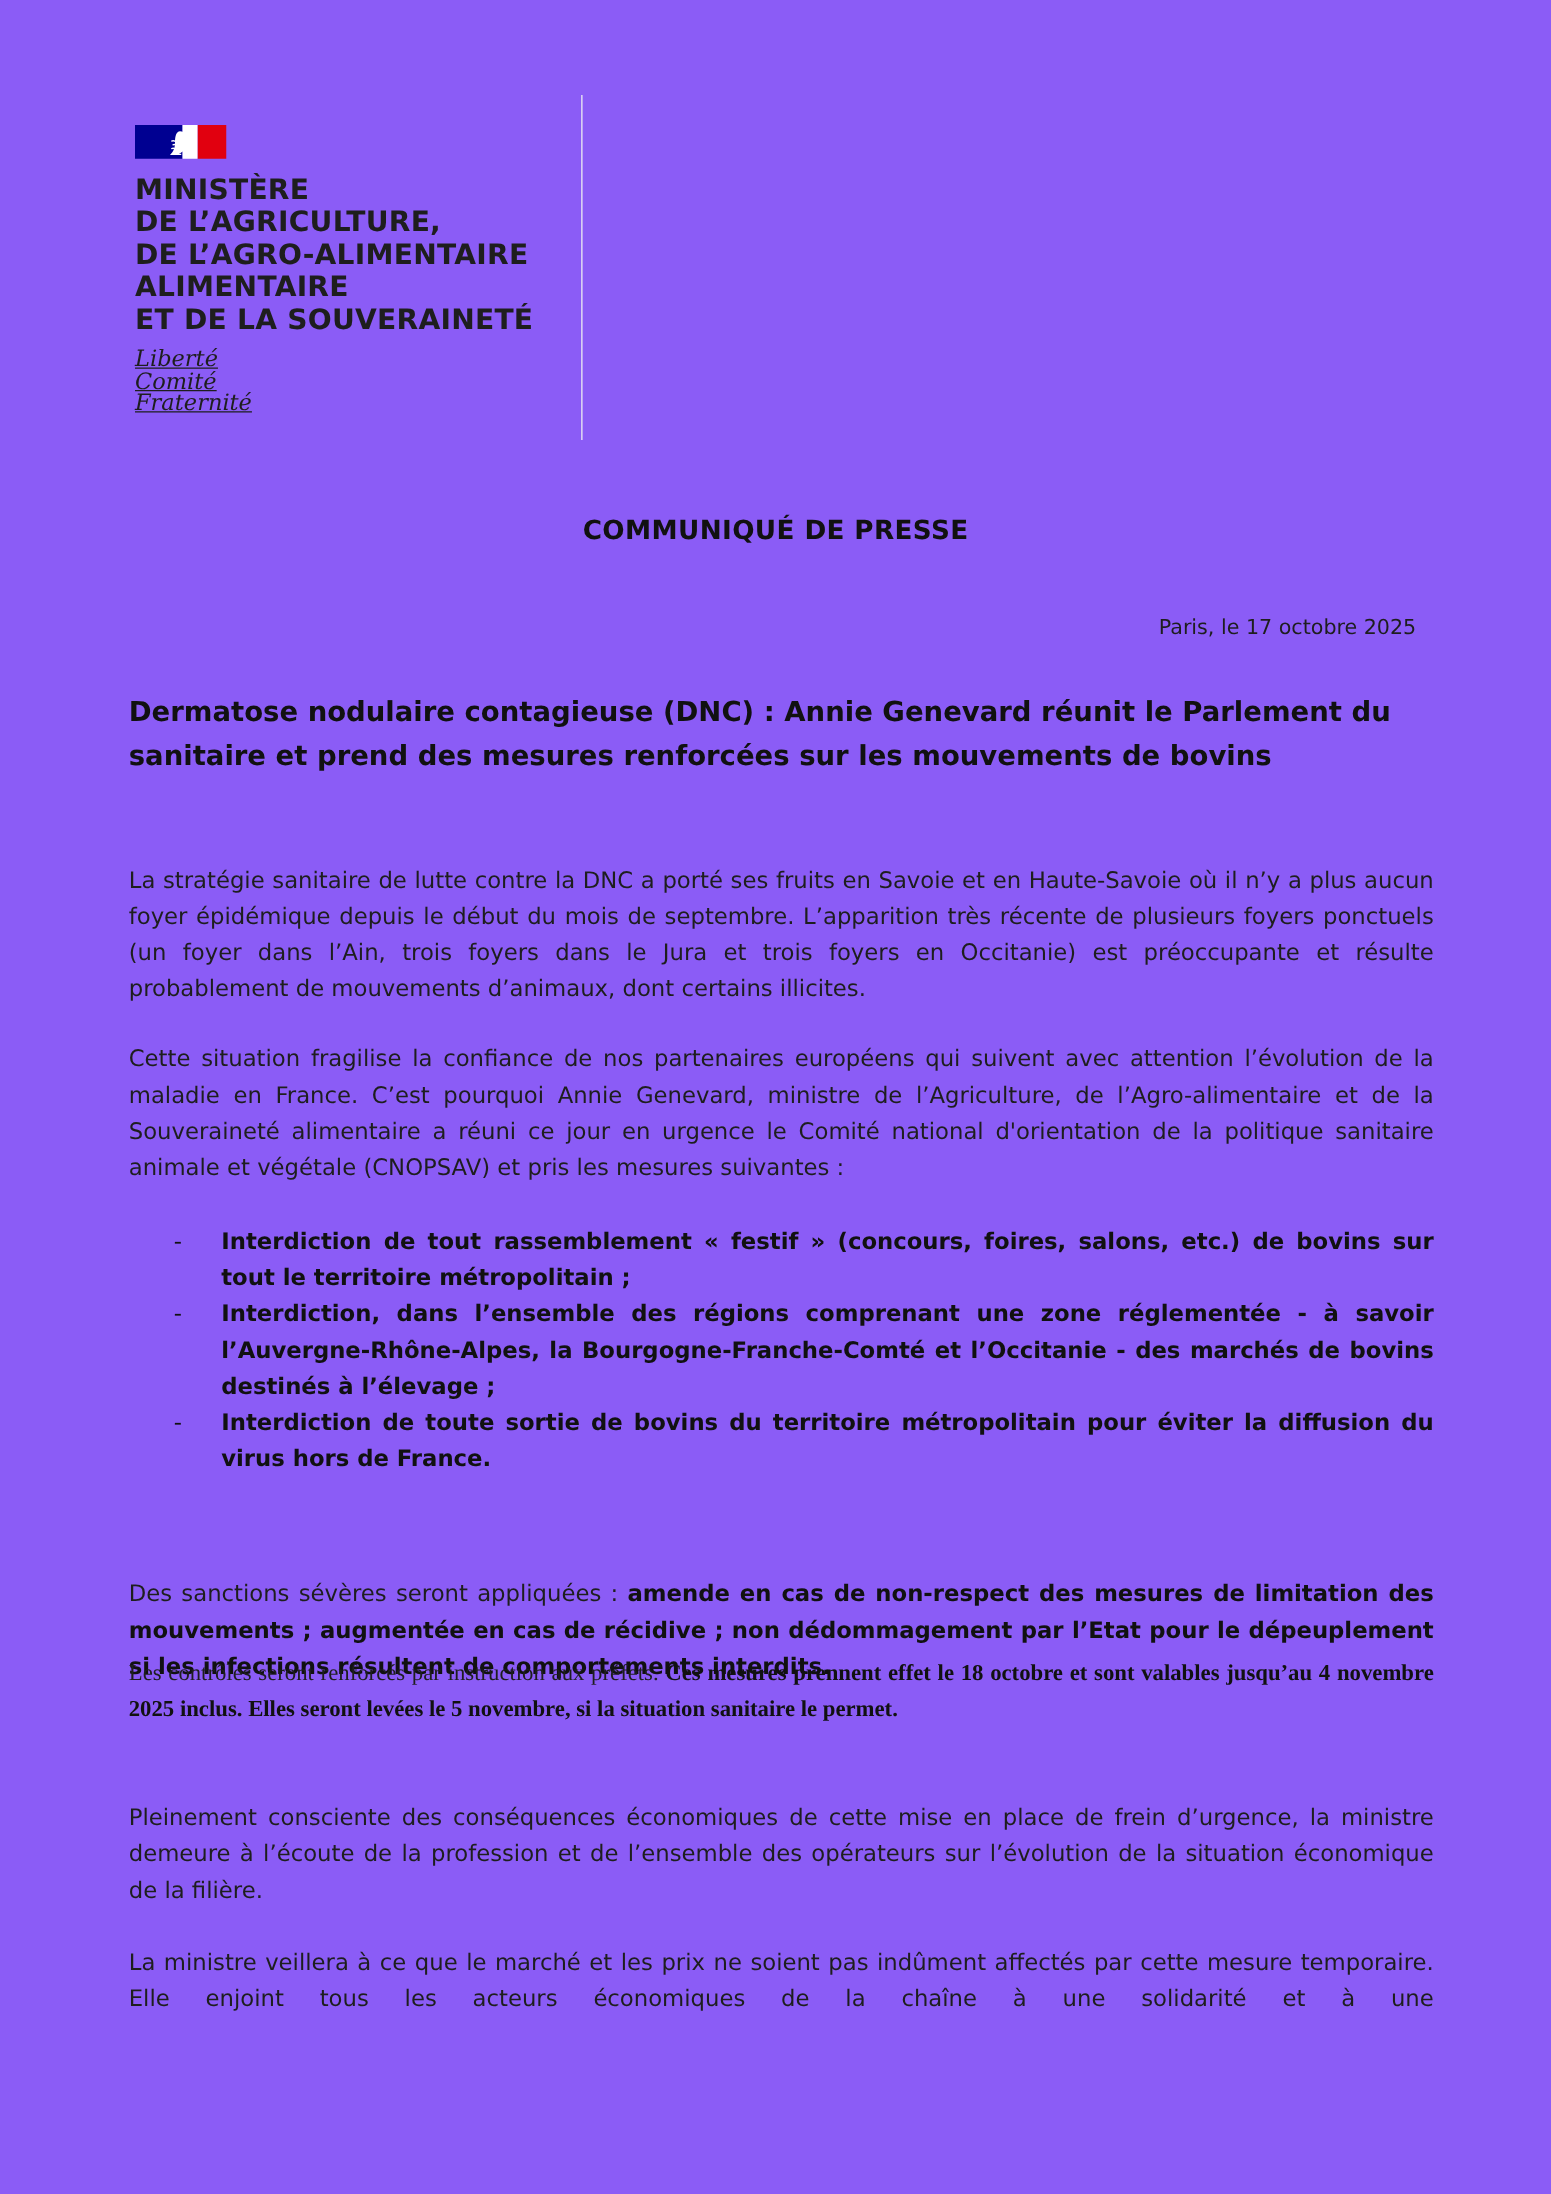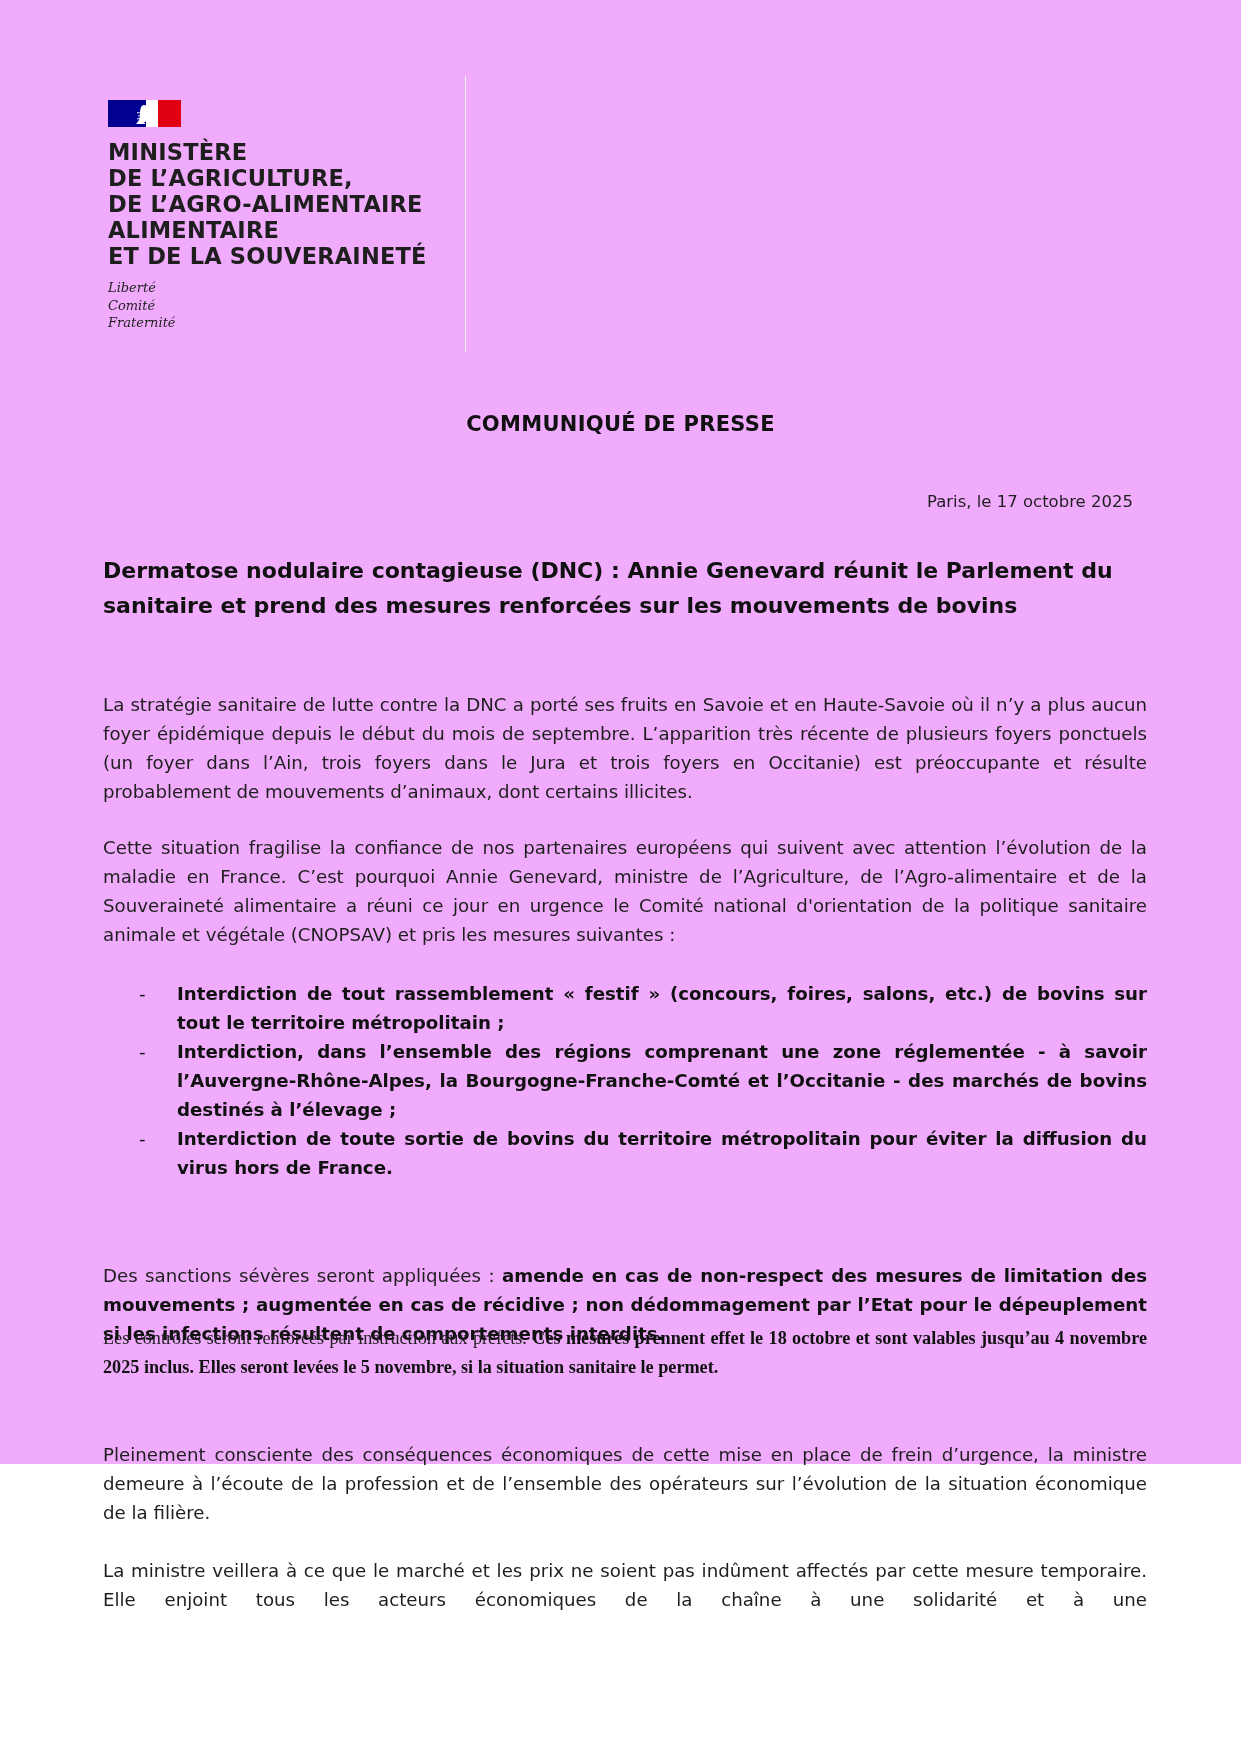--- a/index.html
+++ b/index.html
@@ -12,22 +12,22 @@
       height: 1755px;
       position: relative;
       overflow: hidden;
       font-family: "DejaVu Sans", sans-serif;
       color: #1e1e1e;
     }
     .page {
       position: absolute;
       left: 0; top: 0;
       width: 1241px;
-      height: 1464px;
-      background: #f0abfc;
+      height: 1755px;
+      background: #8b5cf6;
     }
     
     .logo {
       position: absolute;
       left: 108px;
       top: 100px;
       width: 360px;
     }
     .flag {
       position: relative;
@@ -57,23 +57,24 @@
       font-size: 22.5px;
       line-height: 26px;
       letter-spacing: 0.2px;
       color: #1e1e1e;
     }
     .ministry-name div { white-space: nowrap; }
     .motto {
       margin-top: 10px;
       font-family: "DejaVu Serif", serif;
       font-style: italic;
-      font-size: 13px;
+      font-size: 18px;
       line-height: 17.5px;
       color: #1e1e1e;
+      text-decoration: underline;
     }
     .logo-divider {
       position: absolute;
       left: 465px;
       top: 76px;
       width: 1px;
       height: 276px;
       background: #f2f2f2;
     }
     .press-header {

